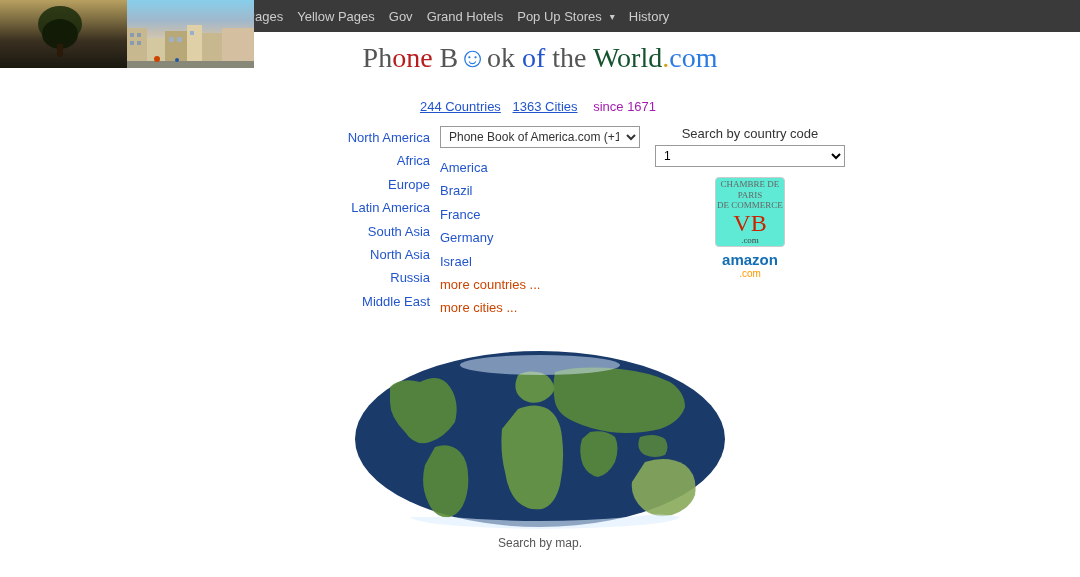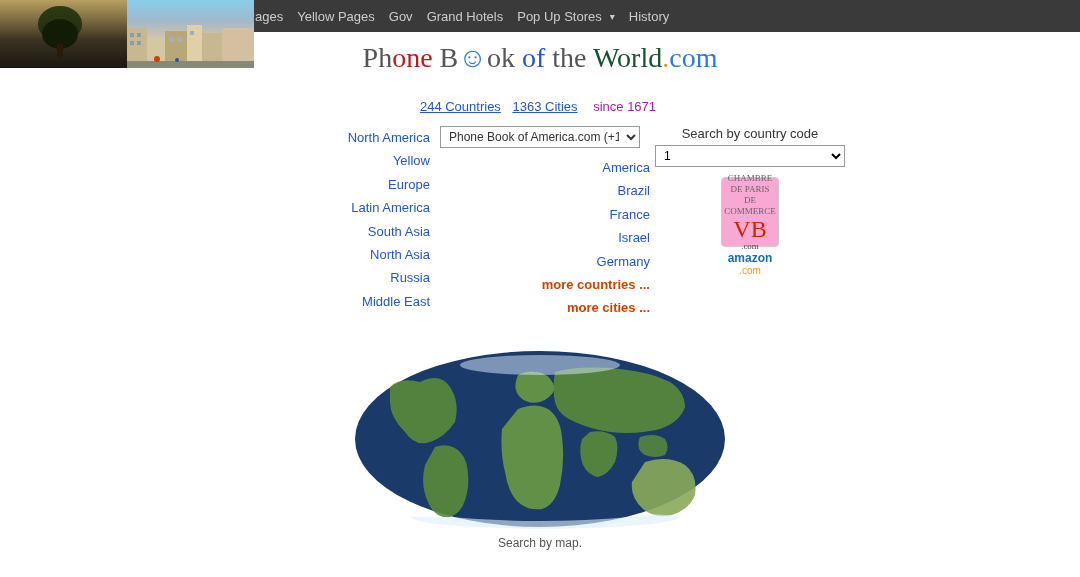--- a/index.html
+++ b/index.html
@@ -112,33 +112,33 @@
     .center-dropdown select {
       width: 200px;
       font-size: 12px;
       padding: 2px 4px;
       border: 1px solid #999;
       background: #fff;
       color: #333;
     }
     .city-links {
       margin-top: 8px;
-      text-align: right;
+      text-align: left;
       padding-left: 10px;
     }
     .city-links a {
       display: block;
       color: #2255cc;
       text-decoration: none;
       font-size: 13px;
       line-height: 1.8;
     }
     .more-link {
       color: #cc4400 !important;
-      font-weight: bold;
+      font-weight: normal;
     }
 
     .right-sidebar {
       width: 200px;
       text-align: center;
     }
     .right-sidebar .country-code-label {
       font-size: 13px;
       margin-bottom: 4px;
       display: block;
@@ -150,46 +150,46 @@
       border: 1px solid #999;
       background: #fff;
     }
     .ad-block {
       margin-top: 10px;
       display: flex;
       flex-direction: column;
       align-items: center;
     }
     .vb-badge {
-      width: 58px;
+      width: 70px;
       height: 70px;
       border: 1px solid #ccc;
       border-radius: 4px;
       display: flex;
       align-items: center;
       justify-content: center;
       flex-direction: column;
-      background: #f9a8d4;
+      background: #5eead4;
       font-family: serif;
       font-size: 11px;
       color: #555;
       position: relative;
     }
     .vb-badge .vb-text {
       font-size: 24px;
       font-weight: normal;
       color: #cc2200;
       line-height: 1;
     }
     .vb-badge .vb-sub {
       font-size: 9px;
       color: #444;
     }
     .amazon-logo {
-      font-size: 12px;
+      font-size: 15px;
       font-weight: bold;
       color: #ff9900;
       margin-top: 4px;
       font-family: Arial, sans-serif;
     }
     .amazon-logo span { color: #146eb4; }
 
     
     .map-section {
       margin: 27px auto;
@@ -280,39 +280,39 @@
     <a>1363 Cities</a>
     <span>  </span>
     <span>since 1671</span>
   </div>
 
   
   <div class="middle-section">
 
     <div class="left-links">
       <a>North America</a>
-      <a>Yellow</a>
+      <a>Africa</a>
       <a>Europe</a>
       <a>Latin America</a>
       <a>South Asia</a>
       <a>North Asia</a>
       <a>Russia</a>
       <a>Middle East</a>
     </div>
 
     <div class="center-dropdown">
       <select>
         <option>Phone Book of America.com (+1)</option>
       </select>
       <div class="city-links">
         <a>America</a>
         <a>Brazil</a>
         <a>France</a>
+        <a>Germany</a>
         <a>Israel</a>
-        <a>Germany</a>
         <a class="more-link">more countries ...</a>
         <a class="more-link">more cities ...</a>
       </div>
     </div>
 
     <div class="right-sidebar">
       <span class="country-code-label">Search by country code</span>
       <select>
         <option>1</option>
       </select>

